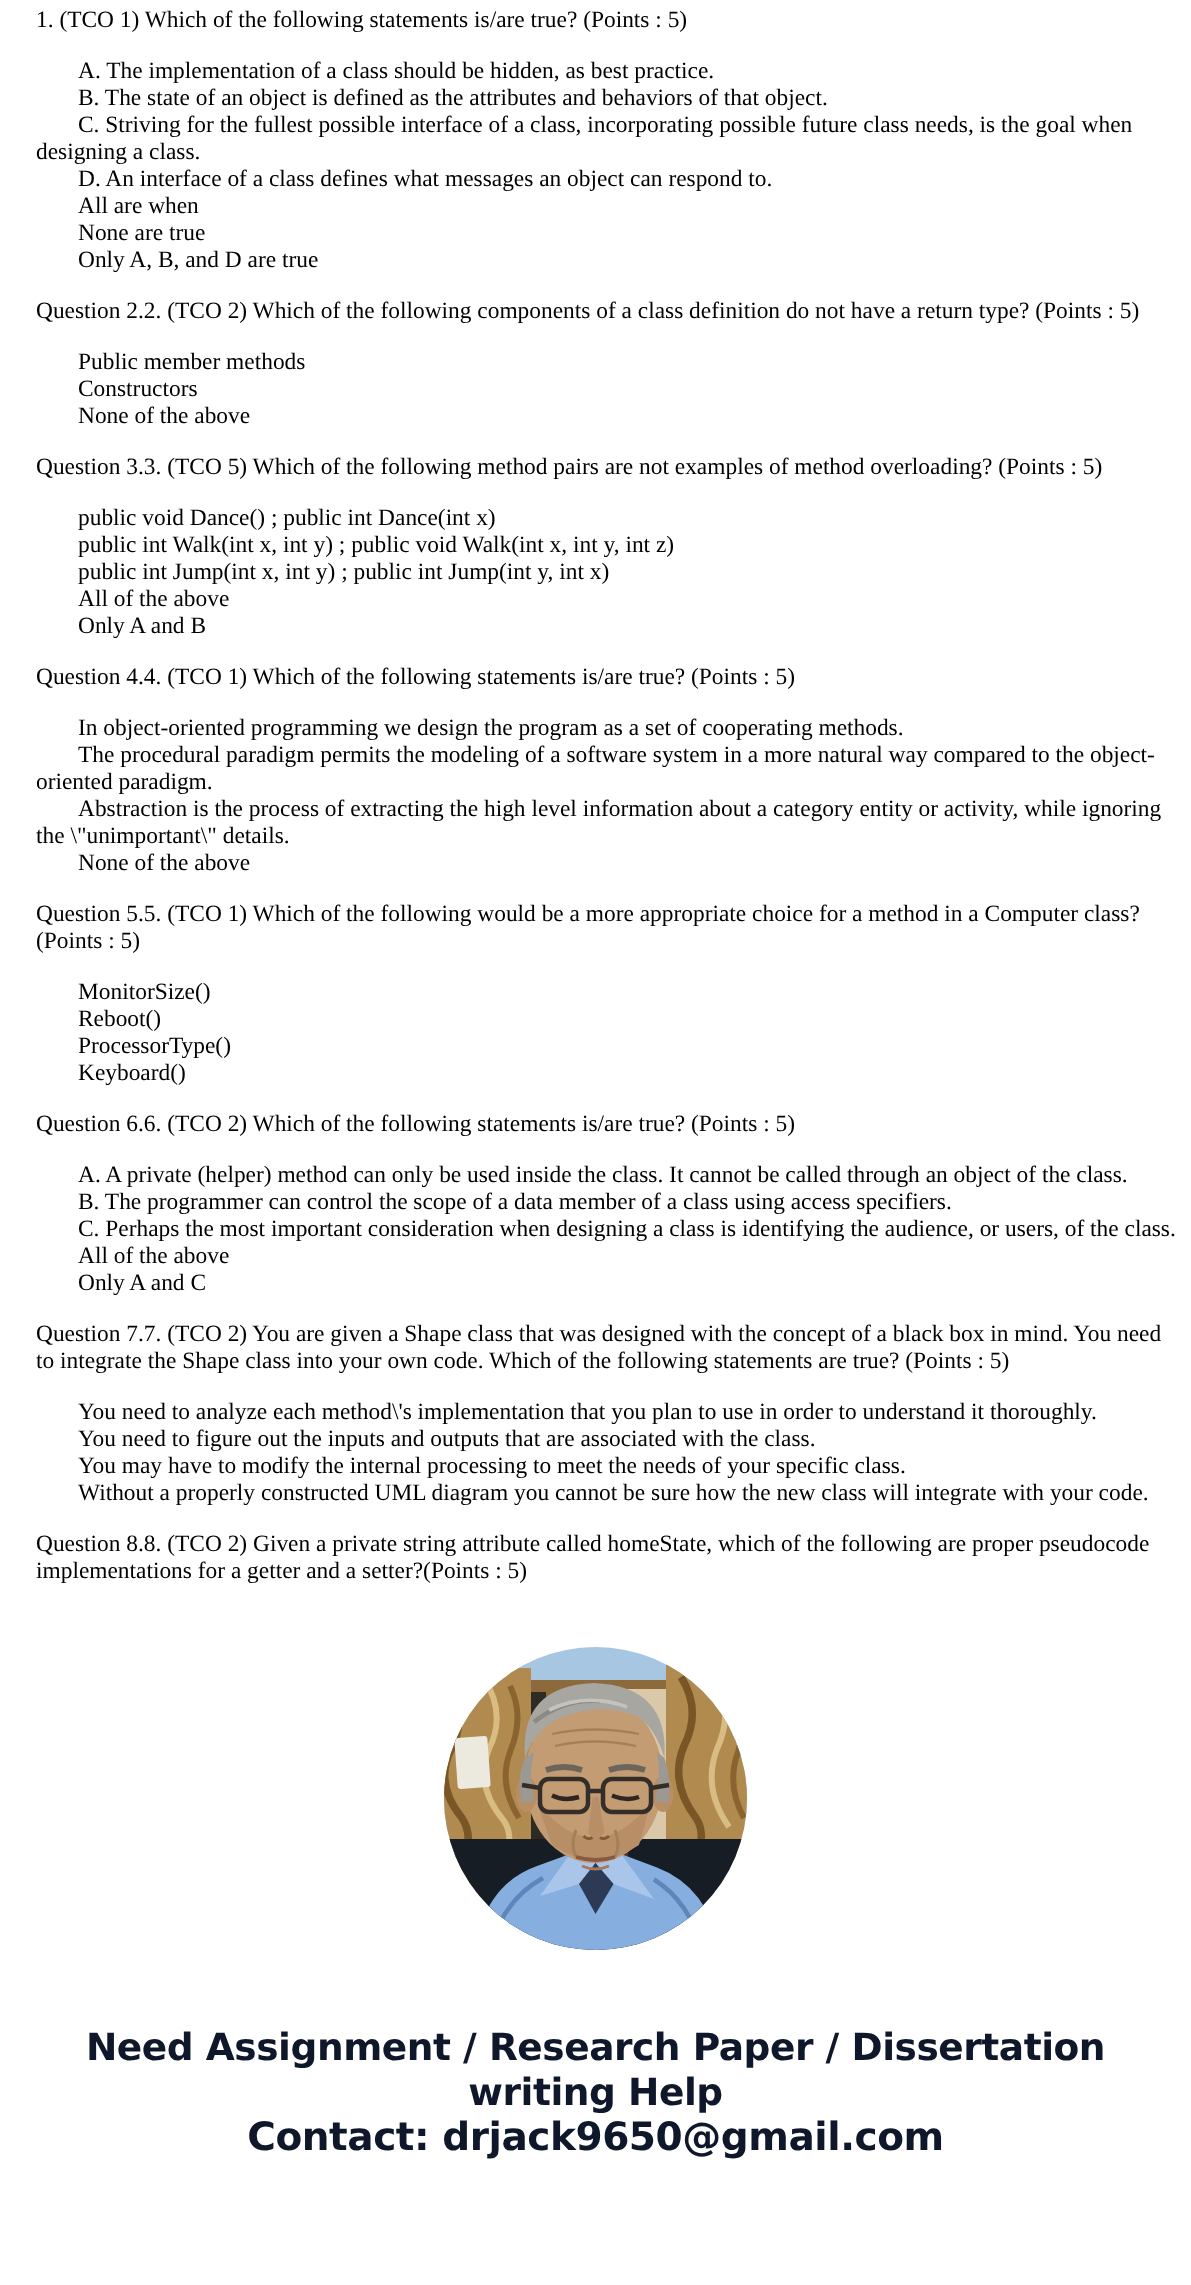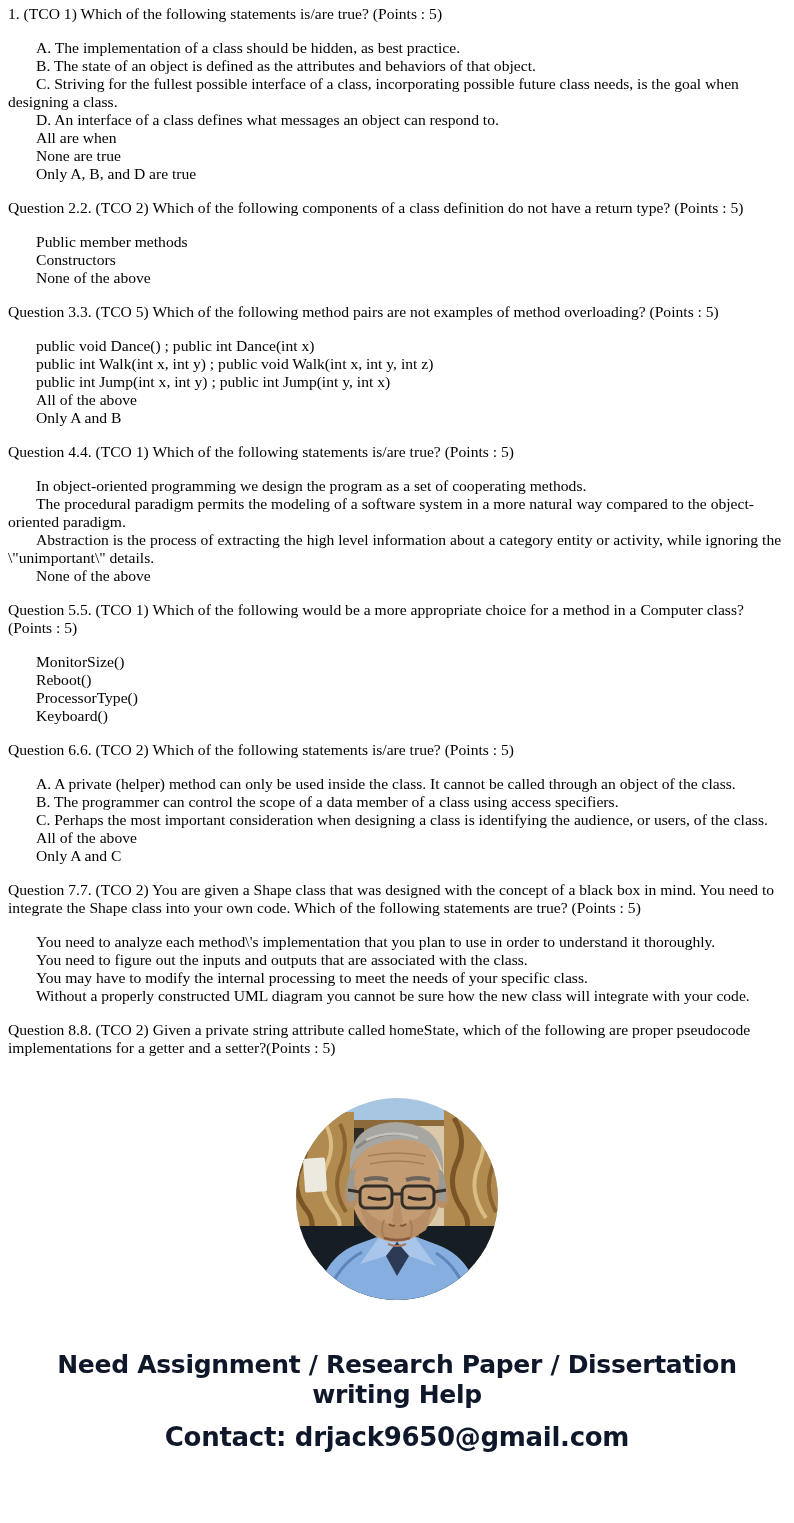--- a/index.html
+++ b/index.html
@@ -4,21 +4,21 @@
 <style>
   html, body { margin: 0; padding: 0; }
   body {
     width: 794px;
     height: 1523px;
     background: #ffffff;
     overflow: hidden;
     position: relative;
   }
   .doc {
-    padding: 5px 8px 0 8px;
+    padding: 5px 8px 0 24px;
     font-family: "Liberation Serif", serif;
     font-size: 15.6px;
     line-height: 18px;
     color: #000000;
   }
   .doc p { margin: 0; }
   .doc p.q { margin: 16px 0; }
   .doc p.q:first-child { margin-top: 0; }
   .doc p.opt { text-indent: 28px; }
   .photo-wrap {
@@ -29,21 +29,21 @@
   .photo-wrap svg { display: block; }
   .footer {
     margin-top: 50px;
     text-align: center;
     font-family: "DejaVu Sans", sans-serif;
     font-weight: bold;
     color: #0f172a;
     letter-spacing: -0.3px;
   }
   .footer .hline { font-size: 25px; line-height: 30px; white-space: nowrap; }
-  .footer .contact { font-size: 26px; line-height: 30px; white-space: nowrap; margin-top: 12px; }
+  .footer .contact { font-size: 26px; line-height: 30px; white-space: nowrap; }
 </style>
 </head>
 <body>
 
 <div class="doc">
     <p class="q">1. (TCO 1) Which of the following statements is/are true? (Points : 5)</p>
     <p class="opt">A. The implementation of a class should be hidden, as best practice.</p>
     <p class="opt">B. The state of an object is defined as the attributes and behaviors of that object.</p>
     <p class="opt">C. Striving for the fullest possible interface of a class, incorporating possible future class needs, is the goal when designing a class.</p>
     <p class="opt">D. An interface of a class defines what messages an object can respond to.</p>

